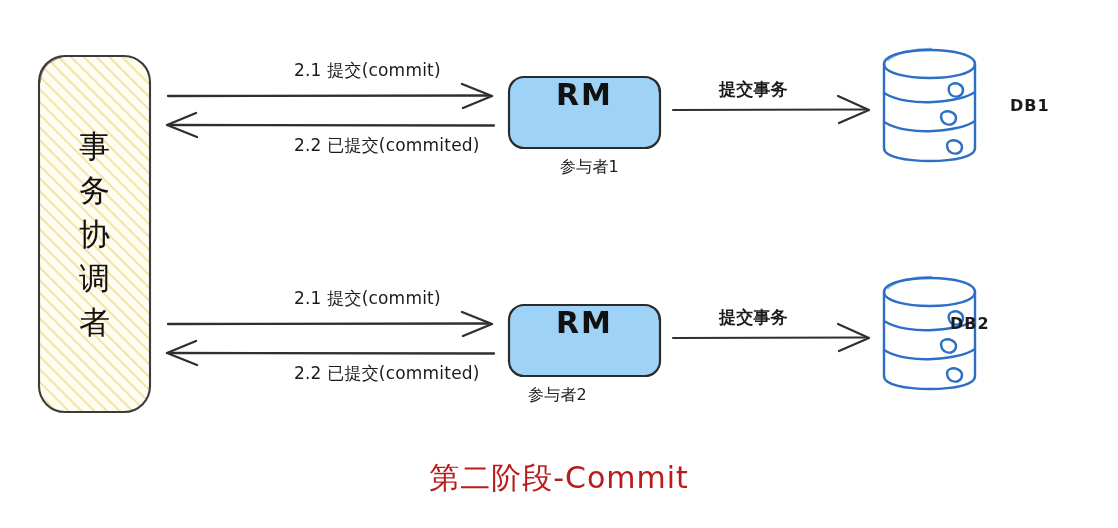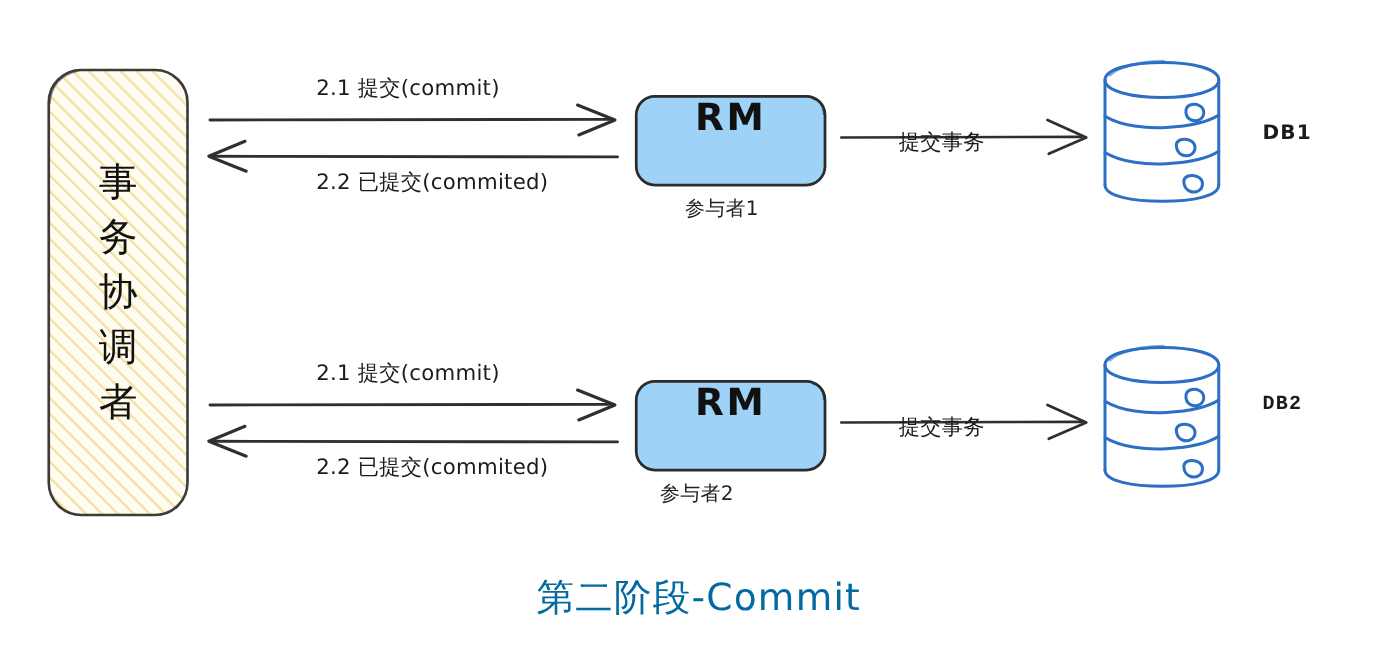--- a/index.html
+++ b/index.html
@@ -27,46 +27,46 @@
   .lbl {
     position: absolute;
     white-space: nowrap;
     color: #1b1b1b;
     font-family: "DejaVu Sans", sans-serif;
     letter-spacing: 0.2px;
   }
   .arrow-label-cn {
     font-size: 17px;
     font-weight: 400;
+    margin-left: 41px;
   }
   .flow-label {
     font-size: 17px;
-    font-weight: 400;
-    margin-top: 24px;
+    font-weight: 700;
   }
   .node-sub {
     font-size: 16px;
     font-weight: 400;
     color: #222;
   }
   .db-label {
     font-size: 16px;
     font-weight: 600;
     letter-spacing: 1px;
   }
   .rm-text {
     font-size: 30px;
     font-weight: 700;
     letter-spacing: 2px;
     color: #111;
   }
   .title {
     position: absolute;
     font-size: 30px;
-    color: #0369a1;
+    color: #b91c1c;
     letter-spacing: 1px;
     font-weight: 400;
   }
   .coord-box {
     position: absolute;
     box-sizing: border-box;
   }
   .rm-box {
     position: absolute;
     box-sizing: border-box;
@@ -170,33 +170,33 @@
       <span>者</span>
     </div>
   </div>
 
   <div class="lbl arrow-label-cn" style="left:253px; top:59px;">2.1 提交(commit)</div>
   <div class="lbl arrow-label-cn" style="left:253px; top:134px;">2.2 已提交(commited)</div>
 
   <div class="rm-box" style="left:509px; top:77px; width:151px; height:71px;">
     <span class="rm-text">RM</span>
   </div>
-  <div class="lbl node-sub" style="left:548px; top:157px;">参与者1</div>
+  <div class="lbl node-sub" style="left:560px; top:157px;">参与者1</div>
 
   <div class="lbl flow-label" style="left:719px; top:78px;">提交事务</div>
 
   <div class="lbl db-label" style="left:1010px; top:96px;">DB1</div>
 
   <div class="lbl arrow-label-cn" style="left:253px; top:287px;">2.1 提交(commit)</div>
   <div class="lbl arrow-label-cn" style="left:253px; top:362px;">2.2 已提交(commited)</div>
 
   <div class="rm-box" style="left:509px; top:305px; width:151px; height:71px;">
     <span class="rm-text">RM</span>
   </div>
   <div class="lbl node-sub" style="left:528px; top:385px;">参与者2</div>
 
   <div class="lbl flow-label" style="left:719px; top:306px;">提交事务</div>
 
-  <div class="lbl db-label" style="left:1010px; top:314px;font-family:Liberation Mono, monospace;">DB2</div>
+  <div class="lbl db-label" style="left:950px; top:314px;">DB2</div>
 
   <div class="title" style="left:0; top:458px; width:1118px; text-align:center;">第二阶段-Commit</div>
 
 </div>
 
 </body></html>

